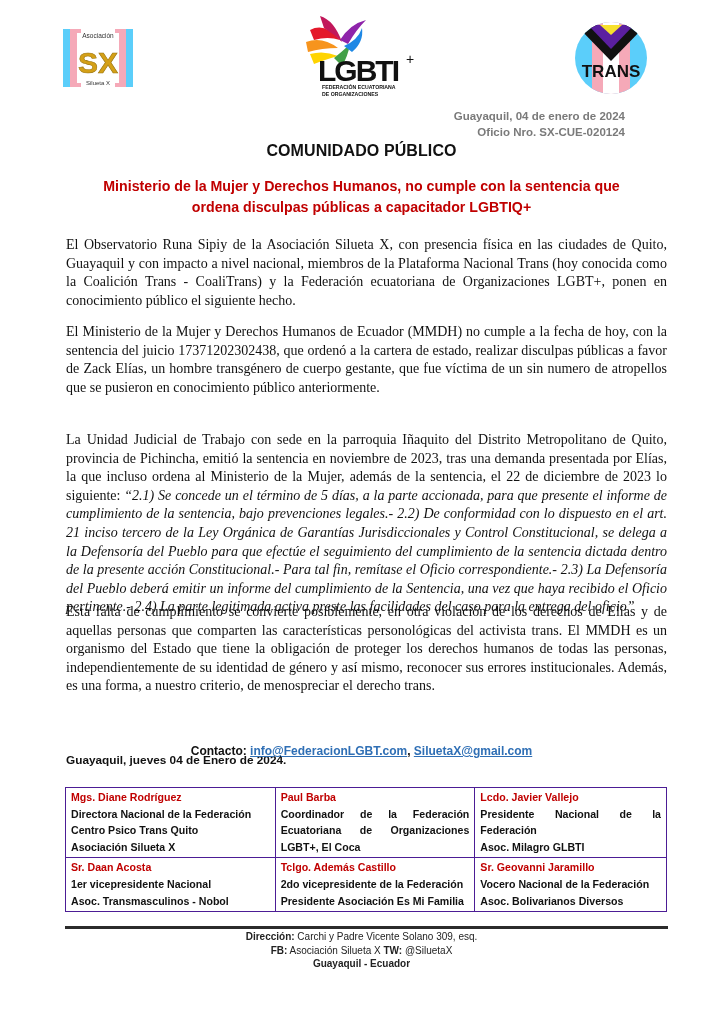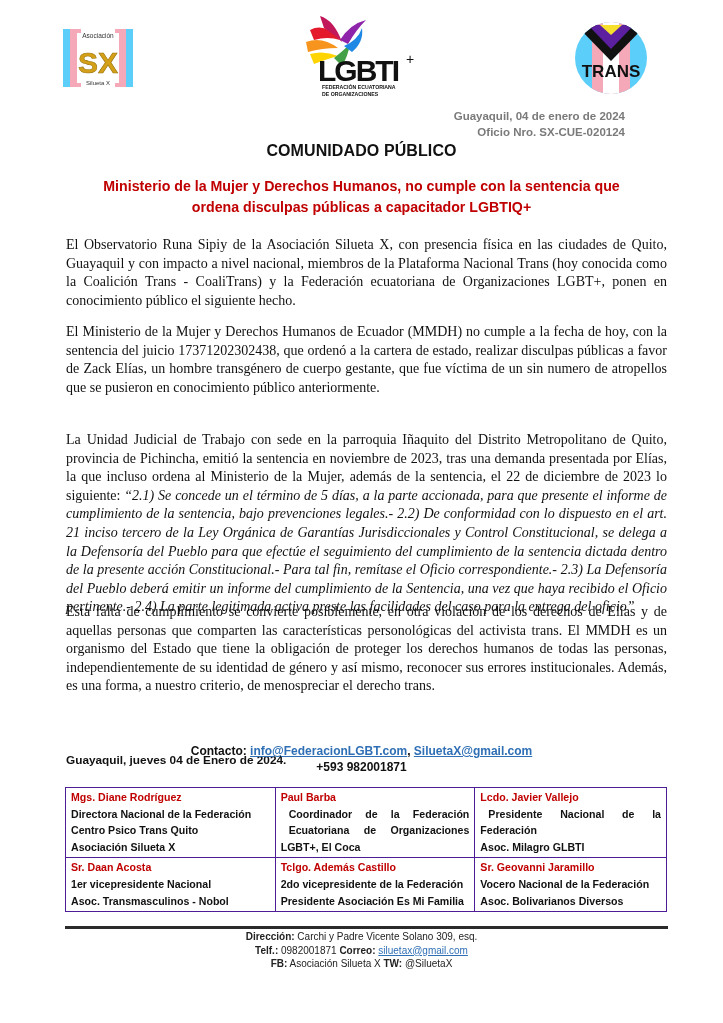--- a/index.html
+++ b/index.html
@@ -40,21 +40,21 @@
   .contact a { color: #2f6fb5; text-decoration: underline; }
 
   .sig-table { position: absolute; top: 787px; left: 65px; width: 602px; border-collapse: collapse;
                font-family: "Liberation Sans", sans-serif; font-weight: bold; font-size: 10.6px; color: #111; }
   .sig-table td { border: 1px solid #4c1d95; padding: 1px 5px 2px 5px; vertical-align: top; line-height: 16.6px; }
   .sig-table td.c1 { width: 210px; }
   .sig-table td.c2 { width: 200px; text-align: justify; }
   .sig-table td.c3 { width: 192px; text-align: justify; }
   .sig-name { color: #c00000; display: block; }
   .sig-line { display: block; }
-  .just { text-align: justify; text-align-last: justify; margin-left: 8px; }
+  .just { text-align: justify; text-align-last: justify; }
 
   .footer-rule { position: absolute; top: 926px; left: 65px; width: 603px; height: 3px; background: #2b2b2b; }
   .footer { position: absolute; top: 930px; left: 0; width: 723px; text-align: center;
             font-family: "Liberation Sans", sans-serif; font-size: 10px; color: #222; line-height: 13.6px; }
   .footer b { font-weight: bold; }
   .footer a { color: #2f6fb5; text-decoration: underline; }
 </style>
 </head>
 <body>
 
@@ -124,21 +124,20 @@
 <p class="body-text p2">El Ministerio de la Mujer y Derechos Humanos de Ecuador (MMDH) no cumple a la fecha de hoy, con la sentencia del juicio 17371202302438, que ordenó a la cartera de estado, realizar disculpas públicas a favor de Zack Elías, un hombre transgénero de cuerpo gestante, que fue víctima de un sin numero de atropellos que se pusieron en conocimiento público anteriormente.</p>
 <p class="body-text p3"><span>La Unidad Judicial de Trabajo con sede en la parroquia Iñaquito del Distrito Metropolitano de Quito, provincia de Pichincha, emitió la sentencia en noviembre de 2023, tras una demanda presentada por Elías, la que incluso ordena al Ministerio de la Mujer, además de la sentencia, el 22 de diciembre de 2023 lo siguiente: </span><span class="quote">“2.1) Se concede un el término de 5 días, a la parte accionada, para que  presente el informe de cumplimiento de la sentencia, bajo prevenciones legales.- 2.2) De conformidad con lo dispuesto en el art. 21 inciso tercero de la Ley Orgánica de Garantías Jurisdiccionales y Control Constitucional, se delega a la Defensoría del Pueblo para que efectúe el seguimiento del cumplimiento de la sentencia dictada dentro de la presente acción Constitucional.- Para tal fin, remítase el Oficio correspondiente.- 2.3) La Defensoría del Pueblo deberá emitir un informe del cumplimiento de la Sentencia, una vez que haya recibido el Oficio pertinente.- 2.4) La parte legitimada activa preste las facilidades del caso para la entrega del oficio”</span></p>
 <p class="body-text p4">Esta falta de cumplimiento se convierte posiblemente, en otra violación de los derechos de Elías y de aquellas personas que comparten las características personológicas del activista trans. El MMDH es un organismo del Estado que tiene la obligación de proteger los derechos humanos de todas las personas, independientemente de su identidad de género y así mismo, reconocer sus errores institucionales. Además, es una forma, a nuestro criterio, de menospreciar el derecho trans.</p>
 
 <div class="signoff">Guayaquil, jueves 04 de Enero de 2024.</div>
 
 <div class="contact">
   <div>
     <span>Contacto: </span><a>info@FederacionLGBT.com</a><span>, </span><a>SiluetaX@gmail.com</a>
   </div>
-  <div>+593 982001871</div>
 </div>
 
 <table class="sig-table">
   <tbody>
       <tr>
     <td class="c1">
       <span class="sig-name">Mgs. Diane Rodríguez</span>
       <span class="sig-line">Directora Nacional de la Federación</span>
       <span class="sig-line">Centro Psico Trans Quito</span>
       <span class="sig-line">Asociación Silueta X</span>
@@ -172,15 +171,15 @@
       <span class="sig-line">Vocero Nacional de la Federación</span>
       <span class="sig-line">Asoc. Bolivarianos Diversos</span>
     </td>
   </tr>
 </tbody>
   </table>
 
 <div class="footer-rule"></div>
 <div class="footer">
   <div><b>Dirección:</b><span> Carchi y Padre Vicente Solano 309, esq.</span></div>
-  <div><b>Telf.:</b><span> 0982001871 </span><b>Correo:</b> <a>siluetax@gmail.com</a></div>
   <div><b>FB:</b><span> Asociación Silueta X </span><b>TW:</b><span> @SiluetaX</span></div>
+  <div><b>Guayaquil - Ecuador</b></div>
 </div>
 
 </body></html>

